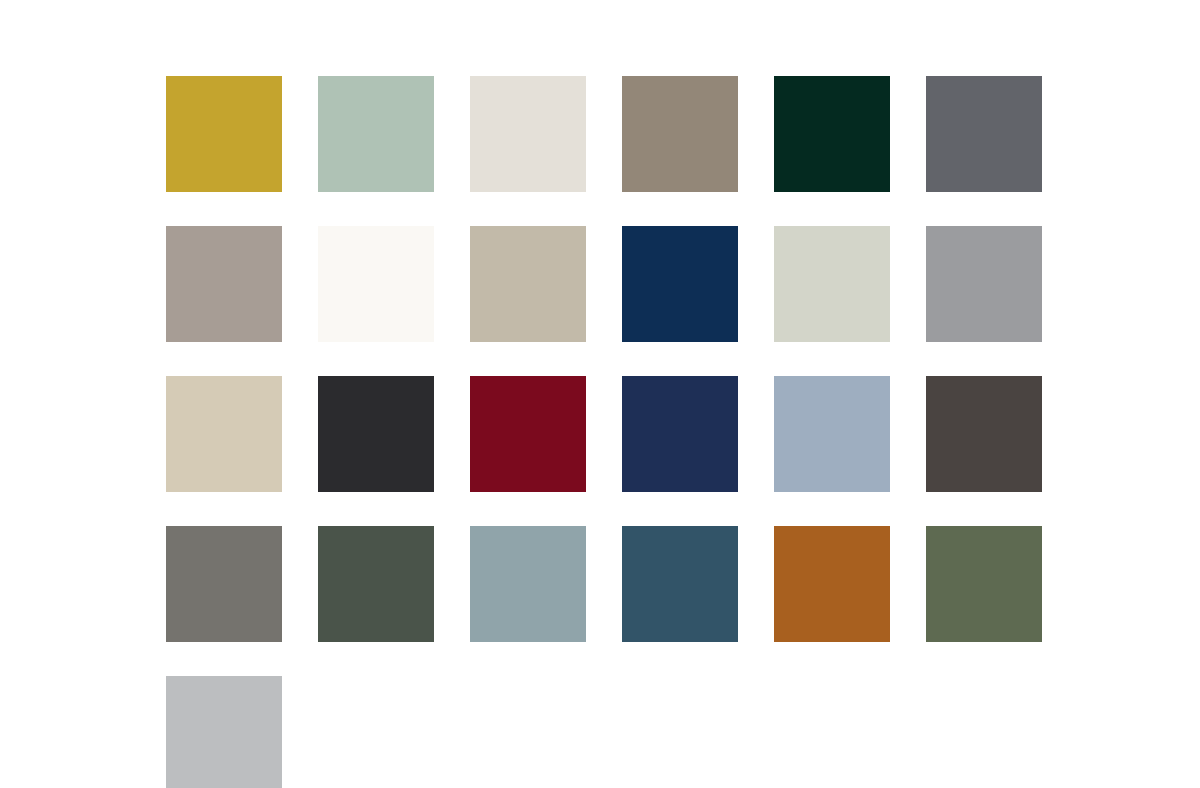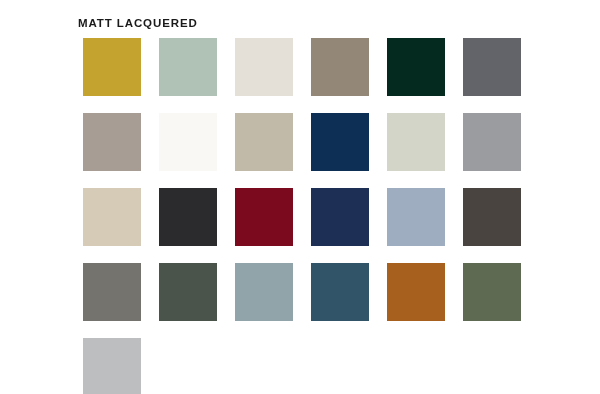--- a/index.html
+++ b/index.html
@@ -55,21 +55,20 @@
   }
   .swatch-cell.empty {
     background: transparent;
   }
 </style>
 </head>
 <body>
 
 <div id="palette-page">
 
-  <div id="palette-title">MATT LACQUERED</div>
 
   <div id="swatch-grid">
       <div class="swatch-row">
         <div class="swatch-cell" title="#C4A42E" style="background: rgb(196, 164, 46);"></div>
         <div class="swatch-cell" title="#AFC2B5" style="background: rgb(175, 194, 181);"></div>
         <div class="swatch-cell" title="#E4E0D8" style="background: rgb(228, 224, 216);"></div>
         <div class="swatch-cell" title="#938778" style="background: rgb(147, 135, 120);"></div>
         <div class="swatch-cell" title="#042A20" style="background: rgb(4, 42, 32);"></div>
         <div class="swatch-cell" title="#62646A" style="background: rgb(98, 100, 106);"></div>
       </div>

